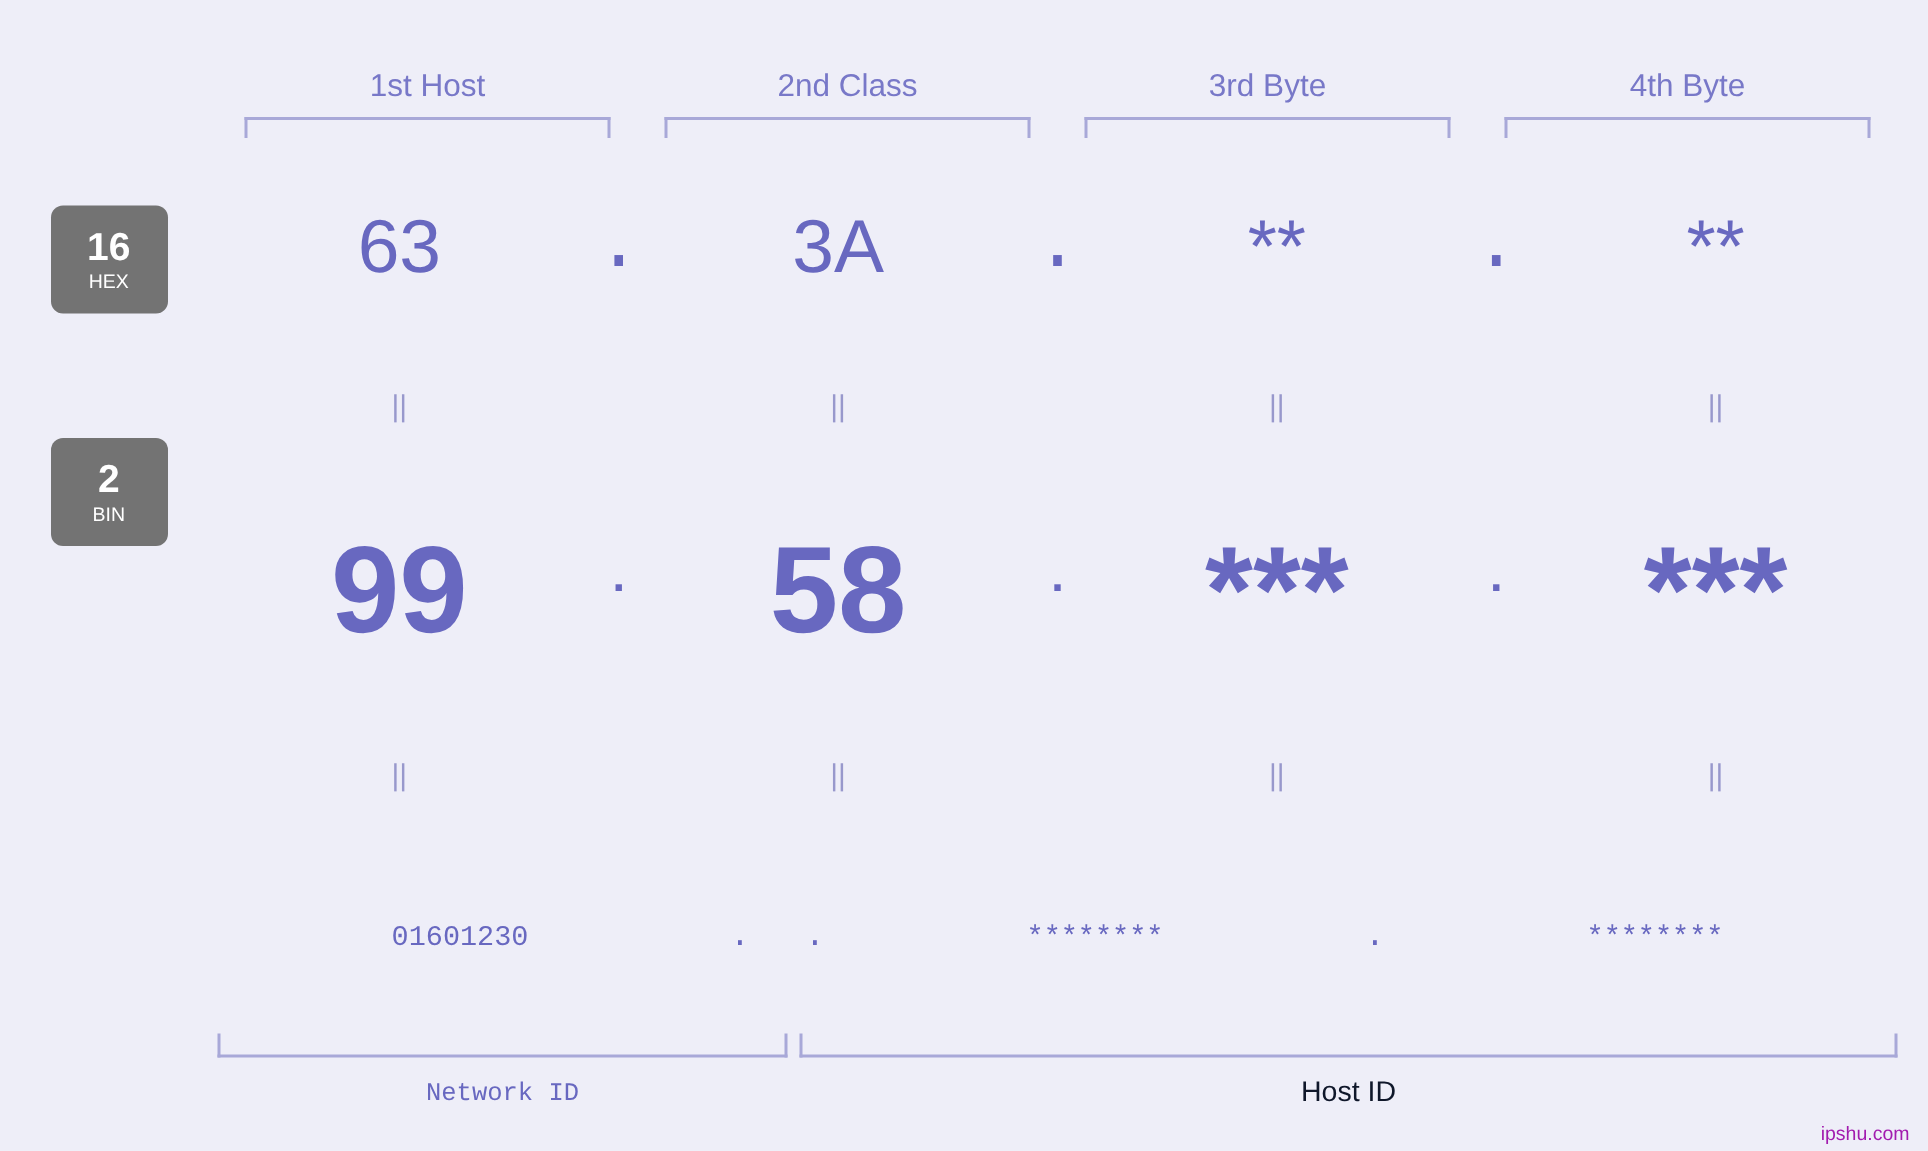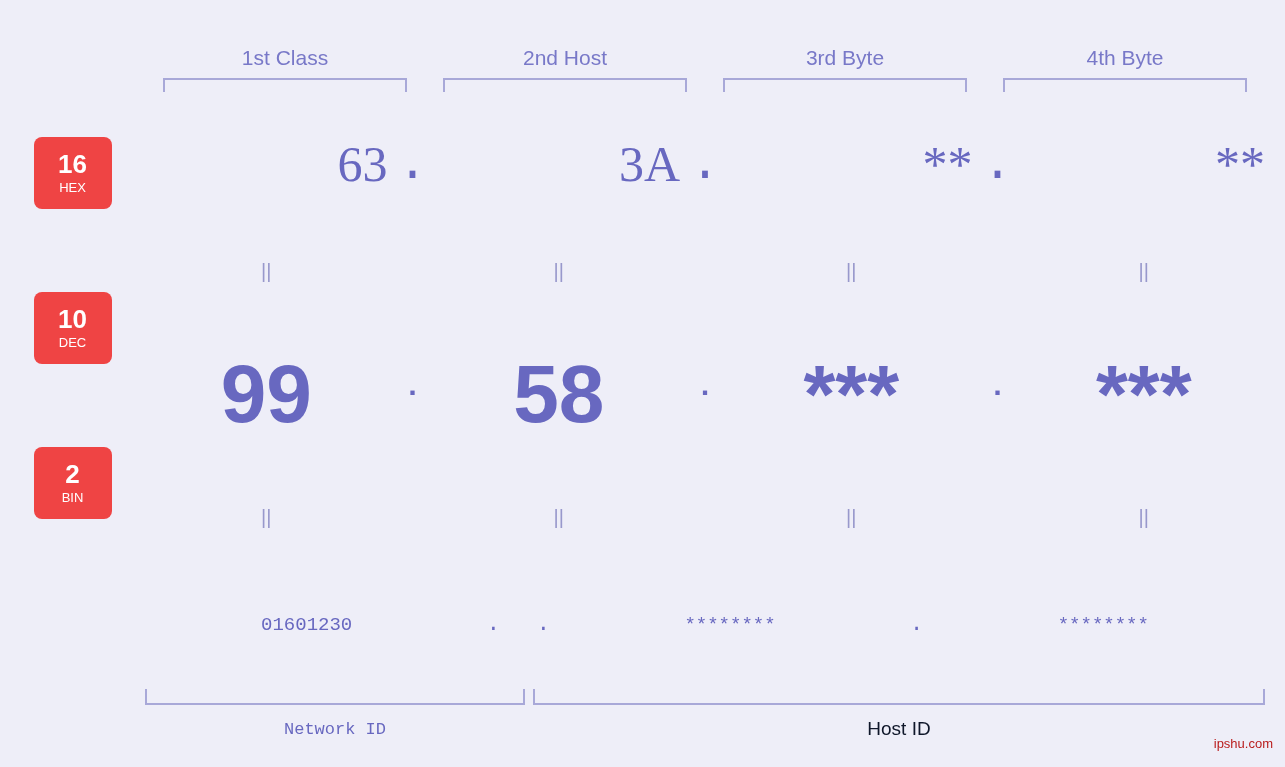--- a/index.html
+++ b/index.html
@@ -32,21 +32,21 @@
     }
 
     .badge-wrap {
       height: 155px;
       display: flex;
       align-items: center;
       justify-content: center;
     }
 
     .badge {
-      background: #ef4444;
+      background: #737373;
       color: white;
       border-radius: 8px;
       width: 78px;
       height: 72px;
       display: flex;
       flex-direction: column;
       align-items: center;
       justify-content: center;
     }
 
@@ -214,66 +214,60 @@
     }
 
     .class-text {
       color: #5858b8;
       font-size: 30px;
       font-family: 'Courier New', monospace;
     }
 
     .wm {
       position: absolute;
-      bottom: 16px;
+      bottom: 4px;
       right: 12px;
-      color: #b91c1c;
+      color: #a21caf;
       font-size: 13px;
       font-family: Arial, sans-serif;
     }
 
     
-    .fs-hex { font-size: 50px; font-family: Liberation Serif, serif; text-align: right; }
+    .fs-hex { font-size: 50px; font-family: Liberation Sans, sans-serif; }
     .fs-dec { font-size: 82px; font-weight: bold; font-family: Arial, sans-serif; }
     .fs-bin { font-size: 19px; font-family: 'Courier New', monospace; }
     .dot-hex { font-size: 50px; }
     .dot-dec { font-size: 30px; font-weight: bold; padding-bottom: 15px; }
     .dot-bin { font-size: 22px; }
   </style>
 </head>
 <body>
 
 <div class="layout">
 
   <div class="left-col">
     <div class="badge-wrap">
       <div class="badge">
         <span class="badge-num">16</span>
         <span class="badge-text">HEX</span>
       </div>
     </div>
     <div class="badge-wrap">
       <div class="badge">
-        <span class="badge-num">10</span>
-        <span class="badge-text">DEC</span>
-      </div>
-    </div>
-    <div class="badge-wrap">
-      <div class="badge">
         <span class="badge-num">2</span>
         <span class="badge-text">BIN</span>
       </div>
     </div>
   </div>
 
   <div class="right-col">
 
     <div class="header-bytes">
-      <div class="hb-cell">1st Class</div>
-      <div class="hb-cell">2nd Host</div>
+      <div class="hb-cell">1st Host</div>
+      <div class="hb-cell">2nd Class</div>
       <div class="hb-cell">3rd Byte</div>
       <div class="hb-cell">4th Byte</div>
     </div>
 
     <div class="top-brackets">
       <div class="tb-cell">
           <div class="tb-line"></div>
         </div>
       <div class="tb-cell">
           <div class="tb-line"></div>

